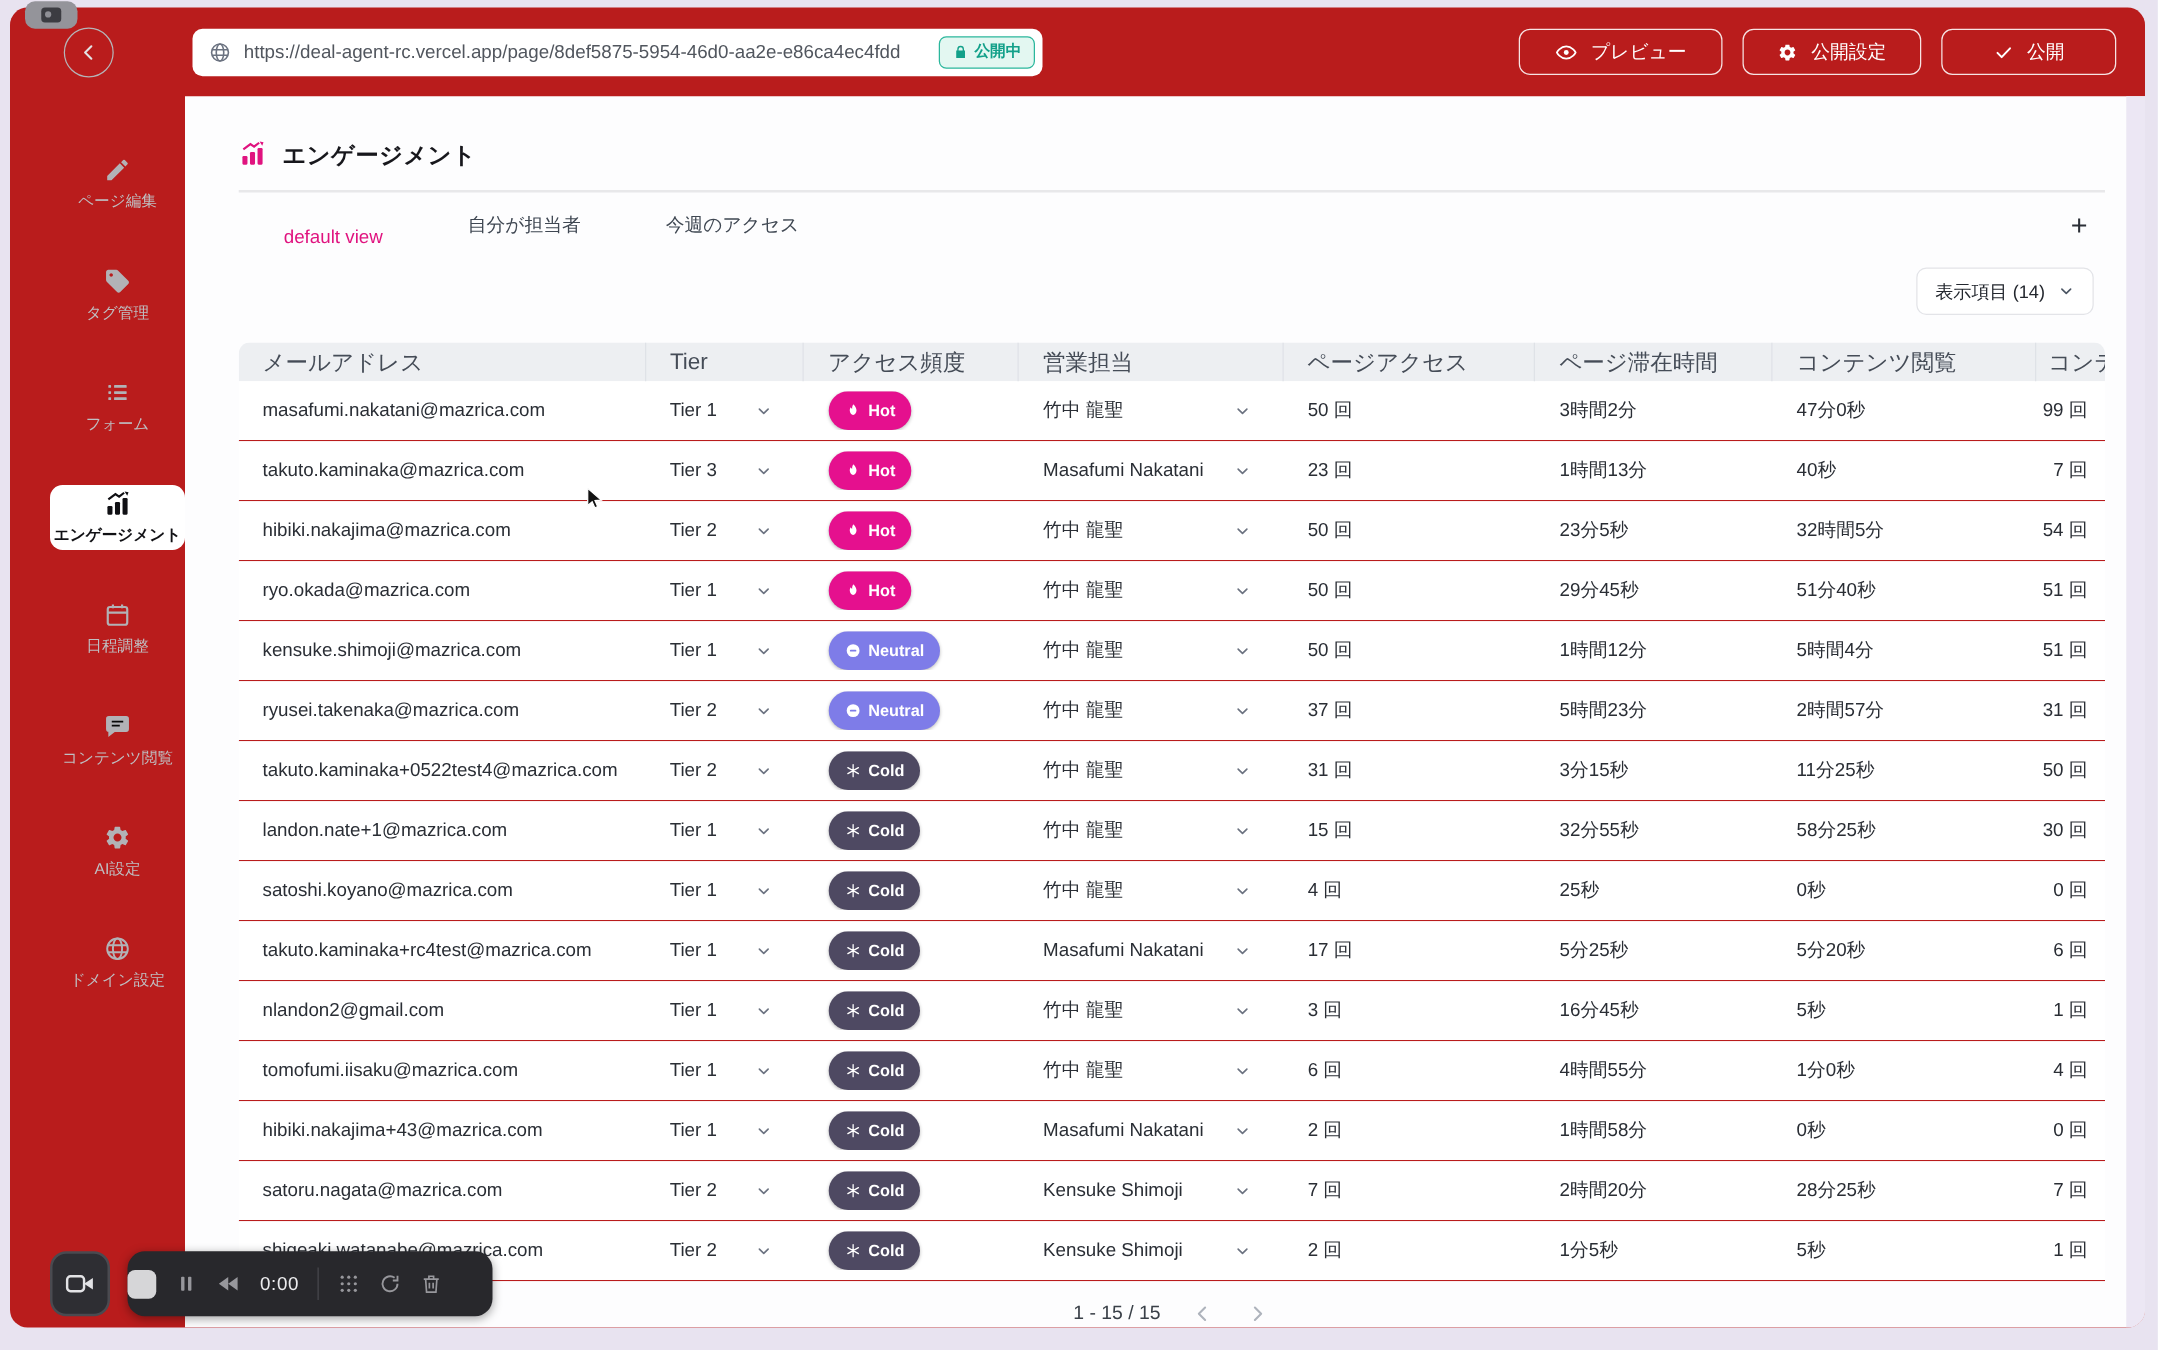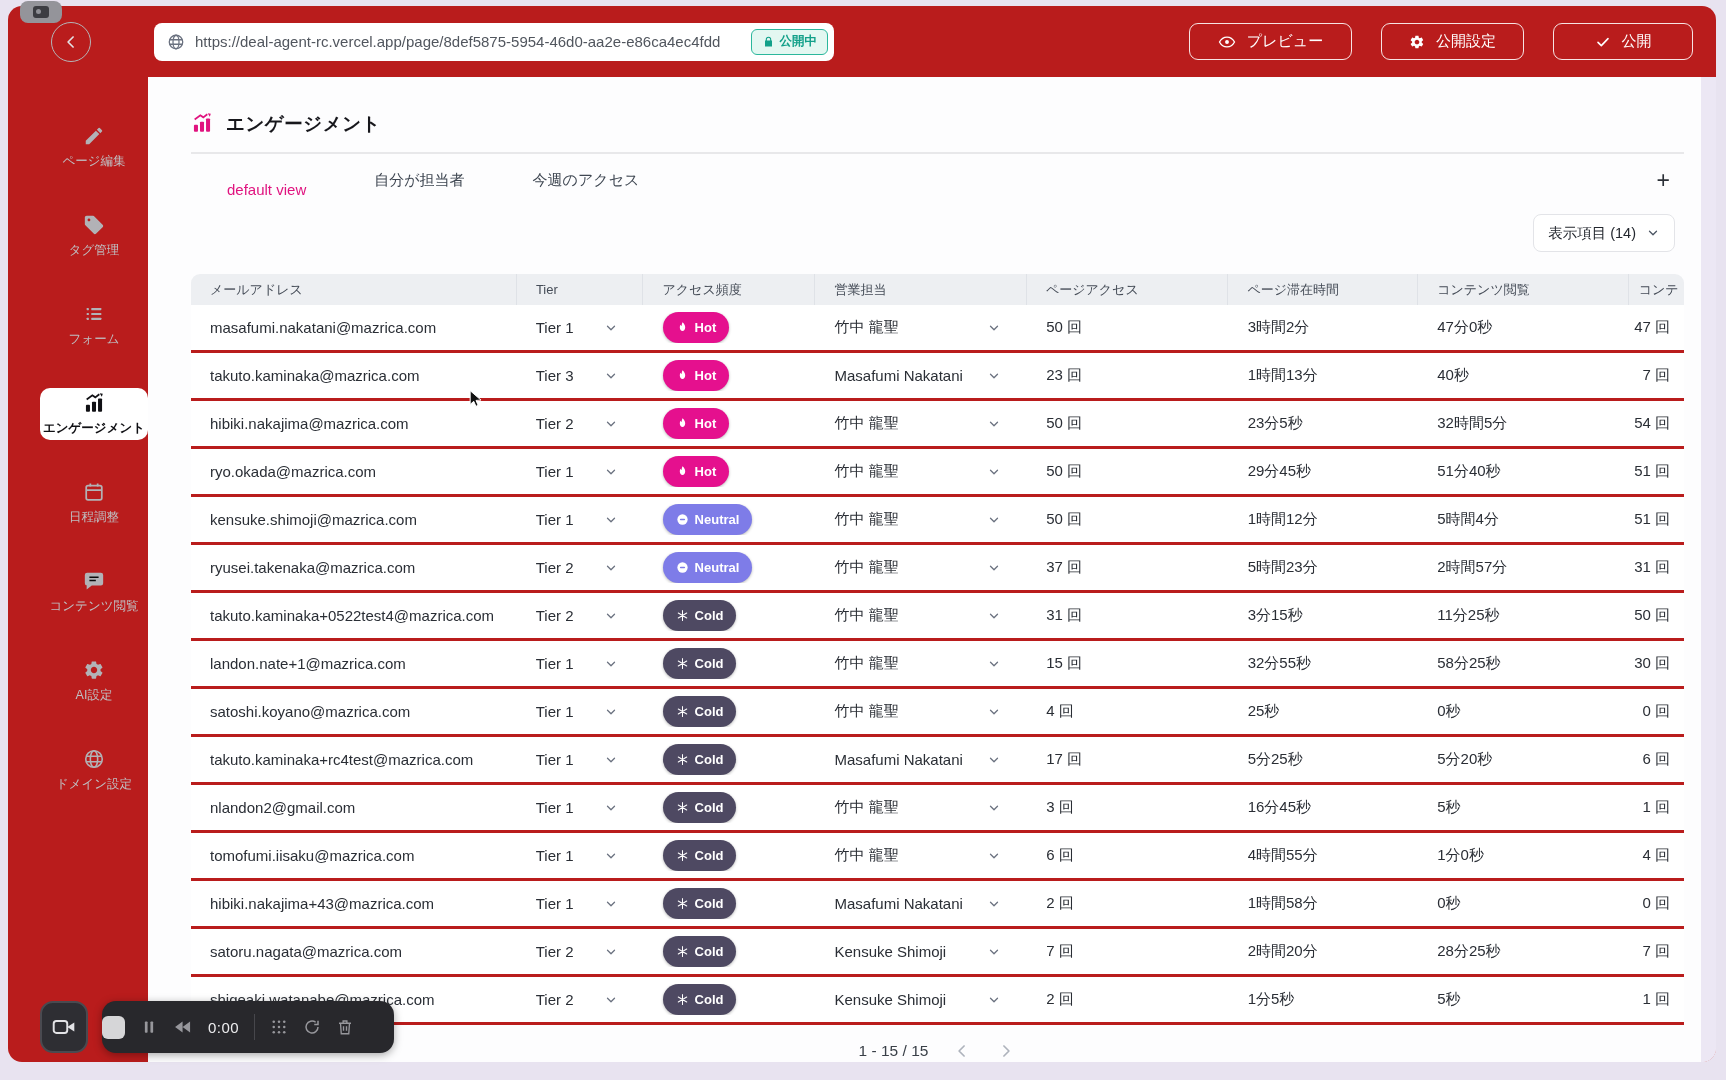--- a/index.html
+++ b/index.html
@@ -16,21 +16,21 @@
           border-radius:14px;overflow:hidden;display:flex;flex-direction:column;z-index:10;}
   
   .topbar{flex:0 0 71px;display:flex;align-items:center;}
   .back-btn{width:40px;height:40px;margin-left:43px;border-radius:50%;border:1.5px solid #b5b5b8;
             background:transparent;color:#e2e2e4;display:flex;align-items:center;justify-content:center;cursor:pointer;padding:0;}
   .url-bar{margin-left:63px;width:680px;height:38px;background:#fff;border-radius:8px;
            display:flex;align-items:center;gap:10px;padding:0 6px 0 13px;cursor:text;}
   .url-text{flex:1;font-size:15px;color:#51565e;white-space:nowrap;overflow:hidden;}
   .pub-badge{height:26px;padding:0 10px;border:1px solid #2bb79c;background:#e3f7f1;color:var(--green,#12a089);
              border-radius:6px;font-size:12.5px;font-weight:bold;display:flex;align-items:center;gap:5px;white-space:nowrap;}
-  .topbar-actions{margin-left:auto;margin-right:23px;display:flex;gap:29px;}
+  .topbar-actions{margin-left:auto;margin-right:23px;display:flex;gap:16px;}
   .tb-btn{height:37px;border:1px solid rgba(255,255,255,.88);border-radius:9px;background:transparent;color:#fff;
           font-size:15px;display:flex;align-items:center;justify-content:center;gap:11px;cursor:pointer;padding:0;}
   .tb-btn.w1{width:163px}.tb-btn.w2{width:143px}.tb-btn.w3{width:140px}
   
   .window-body{flex:1;display:flex;min-height:0;}
   .sidebar{flex:0 0 122px;display:flex;flex-direction:column;align-items:center;padding-top:44px;padding-left:32px;}
   .side-item{width:108px;height:52px;margin-bottom:37px;display:flex;flex-direction:column;align-items:center;
              justify-content:center;gap:6px;color:#bfbfc2;font-size:12.5px;border-radius:10px;cursor:pointer;white-space:nowrap;}
   .side-item .ico{color:#b2b2b6;}
   .side-item.active{background:#fff;color:#101014;font-weight:bold;}
@@ -47,24 +47,24 @@
   .tab{font-size:15px;color:#3f4752;margin-right:68px;background:none;border:none;padding:0;cursor:pointer;white-space:nowrap;}
   .tab.active{color:var(--accent,#e0137f);margin-top:18px;}
   .add-view{margin-left:auto;margin-right:14px;font-size:23px;line-height:1;color:#2b2f36;background:none;border:none;cursor:pointer;padding:0;}
   .controls-row{display:flex;justify-content:flex-end;margin-top:8px;height:40px;align-items:flex-start;}
   .columns-btn{height:38px;margin-right:9px;padding:0 14px;border:1px solid #e3e4e8;border-radius:8px;background:#fff;
                font-size:14.5px;color:#23272e;display:flex;align-items:center;gap:10px;cursor:pointer;}
   .columns-btn .ico{color:#4b5563;}
   
   .table{margin-top:20px;overflow:hidden;}
   .thead{display:flex;height:31px;background:#edeff2;border-radius:9px 9px 0 0;}
-  .th{display:flex;align-items:center;height:100%;padding-left:19px;font-size:13px;color:#454c57;
+  .th{display:flex;align-items:center;height:100%;padding-left:19px;font-size:18px;color:#454c57;
       border-right:1px solid #dfe2e7;overflow:hidden;white-space:nowrap;cursor:pointer;}
   .th:last-child{border-right:none;}
-  .tr{display:flex;height:48px;align-items:center;border-bottom:3px solid #b91c1c;background:#fff;
+  .tr{display:flex;height:48px;align-items:center;border-bottom:1px solid #b91c1c;background:#fff;
       font-size:15px;color:#2a2e35;cursor:pointer;}
   .td{padding-left:19px;white-space:nowrap;overflow:hidden;}
   .c0{width:330px}.c1{width:128px}.c2{width:174px}.c3{width:214px}.c4{width:204px}.c5{width:192px}.c6{width:213px}.c7{width:56px}
   .th.c7{padding-left:10px;}
   .td.c1,.td.c3{display:flex;align-items:center;padding-right:26px;}
   .td.c1 .ico,.td.c3 .ico{margin-left:auto;color:#6b7280;}
   .td.c7{text-align:right;padding-left:0;padding-right:14px;}
   .badge{height:31px;border-radius:16px;padding:0 13px;display:inline-flex;align-items:center;gap:6px;
          color:#fff;font-size:13px;font-weight:bold;box-shadow:0 1px 3px rgba(0,0,0,.28);}
   .badge.hot{background:var(--hot,#e5108e);}
@@ -305,21 +305,21 @@
                   <span>竹中 龍聖</span>
                   <span class="ico sz14">
                     <svg viewBox="0 0 24 24" fill="none" stroke="currentColor" stroke-width="2.2" stroke-linecap="round" stroke-linejoin="round">
                       <polyline points="6 9 12 15 18 9"></polyline>
                     </svg>
                   </span>
                 </div>
                 <div class="td c4">50 回</div>
                 <div class="td c5">3時間2分</div>
                 <div class="td c6">47分0秒</div>
-                <div class="td c7">47 回</div>
+                <div class="td c7">99 回</div>
               </div>
               <div class="tr">
                 <div class="td c0">takuto.kaminaka@mazrica.com</div>
                 <div class="td c1">
                   <span>Tier 3</span>
                   <span class="ico sz14">
                     <svg viewBox="0 0 24 24" fill="none" stroke="currentColor" stroke-width="2.2" stroke-linecap="round" stroke-linejoin="round">
                       <polyline points="6 9 12 15 18 9"></polyline>
                     </svg>
                   </span>

